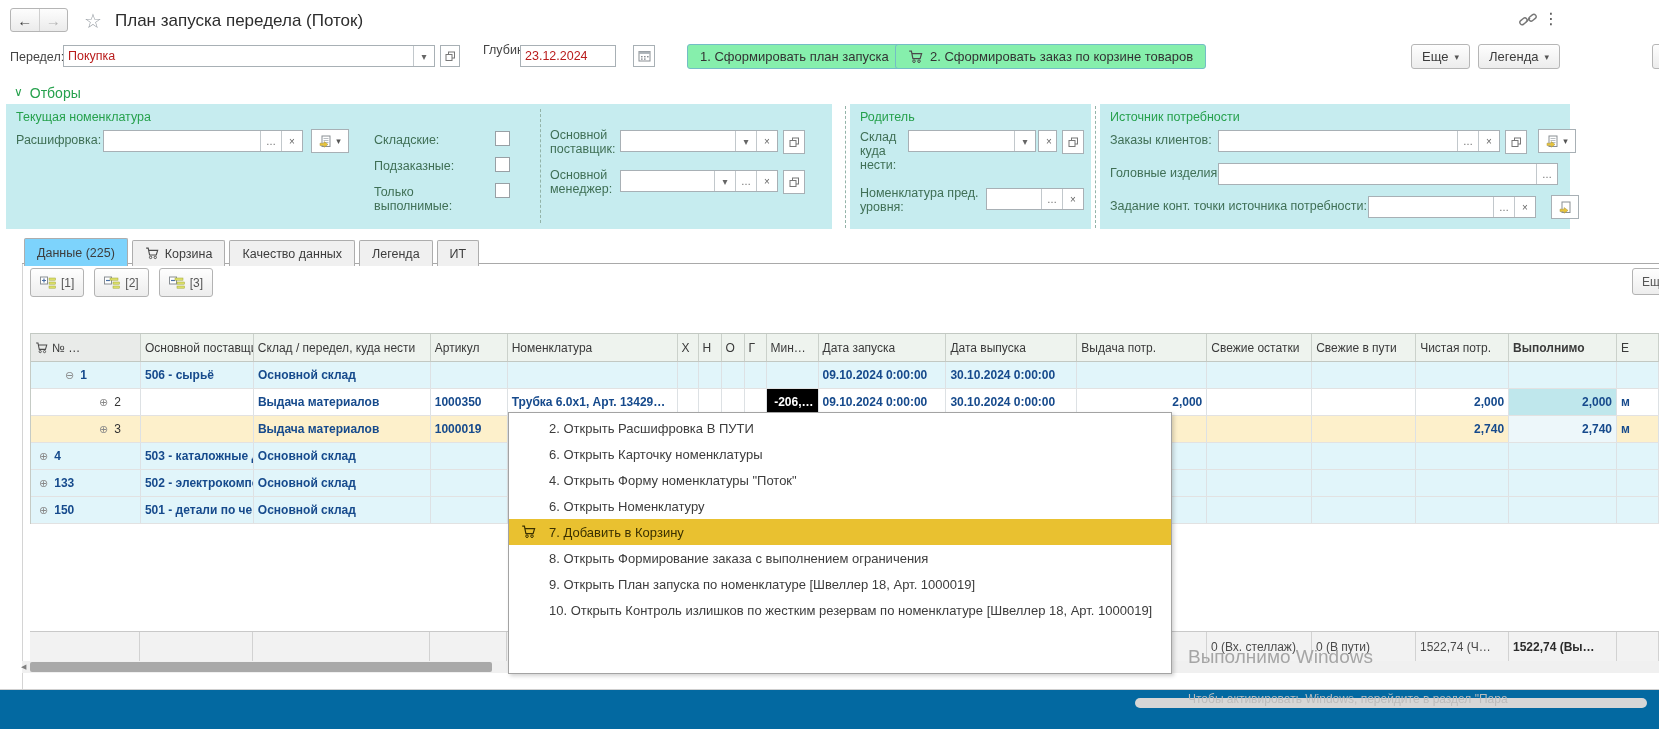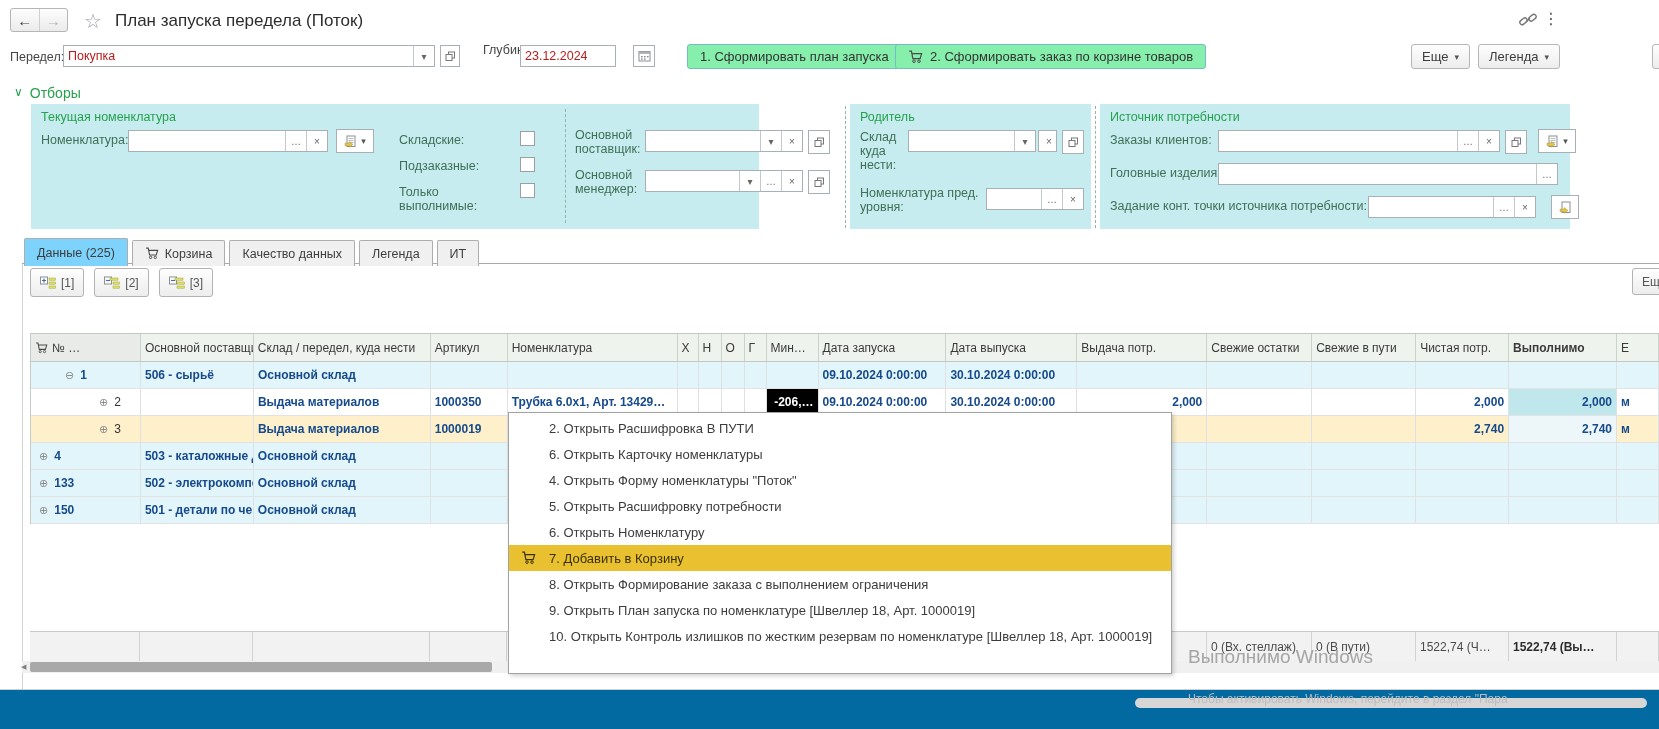--- a/index.html
+++ b/index.html
@@ -150,23 +150,23 @@
   <span>Легенда</span>
     <span class="caret">▾</span>
 </div>
 <div class="abs graybtn" style="left:1652px;top:44px;width:30px"></div>
 
 <div class="abs green" style="left:14px;top:85px;font-size:14px;display:flex;gap:7px;cursor:pointer">
   <span style="font-size:12px">∨</span>
   <span>Отборы</span>
 </div>
 
-<div class="abs panel" style="left:31px;width:728px">
+<div class="abs panel" style="left:6px;width:826px">
   <div class="ptitle">Текущая номенклатура</div>
-  <div class="flabel" style="left:10px;top:29px">Номенклатура:</div>
+  <div class="flabel" style="left:10px;top:29px">Расшифровка:</div>
   <div class="fld" style="position:absolute;left:97px;top:26px;width:200px">
     <input style="">
     <div class="seg">
         <span>…</span>
       </div>
     <div class="seg">
         <span>×</span>
       </div>
   </div>
   <div class="xbtn" style="position:absolute;left:303px;top:25px;min-width:36px;gap:4px">
@@ -584,23 +584,20 @@
   <div class="mi">
       <span>2. Открыть Расшифровка В ПУТИ</span>
     </div>
   <div class="mi">
       <span>6. Открыть Карточку номенклатуры</span>
     </div>
   <div class="mi">
       <span>4. Открыть Форму номенклатуры "Поток"</span>
     </div>
   <div class="mi">
-      <span>5. Открыть Расшифровку потребности</span>
-    </div>
-  <div class="mi">
       <span>6. Открыть Номенклатуру</span>
     </div>
   <div class="mi hl">
     <span class="micon">
         <svg width="15" height="14" viewBox="0 0 15 14">
           <path d="M1.2 1.2h2.2l1.5 7.4h7.2L13.6 3.6H4.2" fill="none" stroke="#3a3000" stroke-width="1.2"></path>
           <circle cx="6" cy="11.2" r="1.3" fill="none" stroke="#3a3000"></circle>
           <circle cx="11" cy="11.2" r="1.3" fill="none" stroke="#3a3000"></circle>
         </svg>
       </span>

